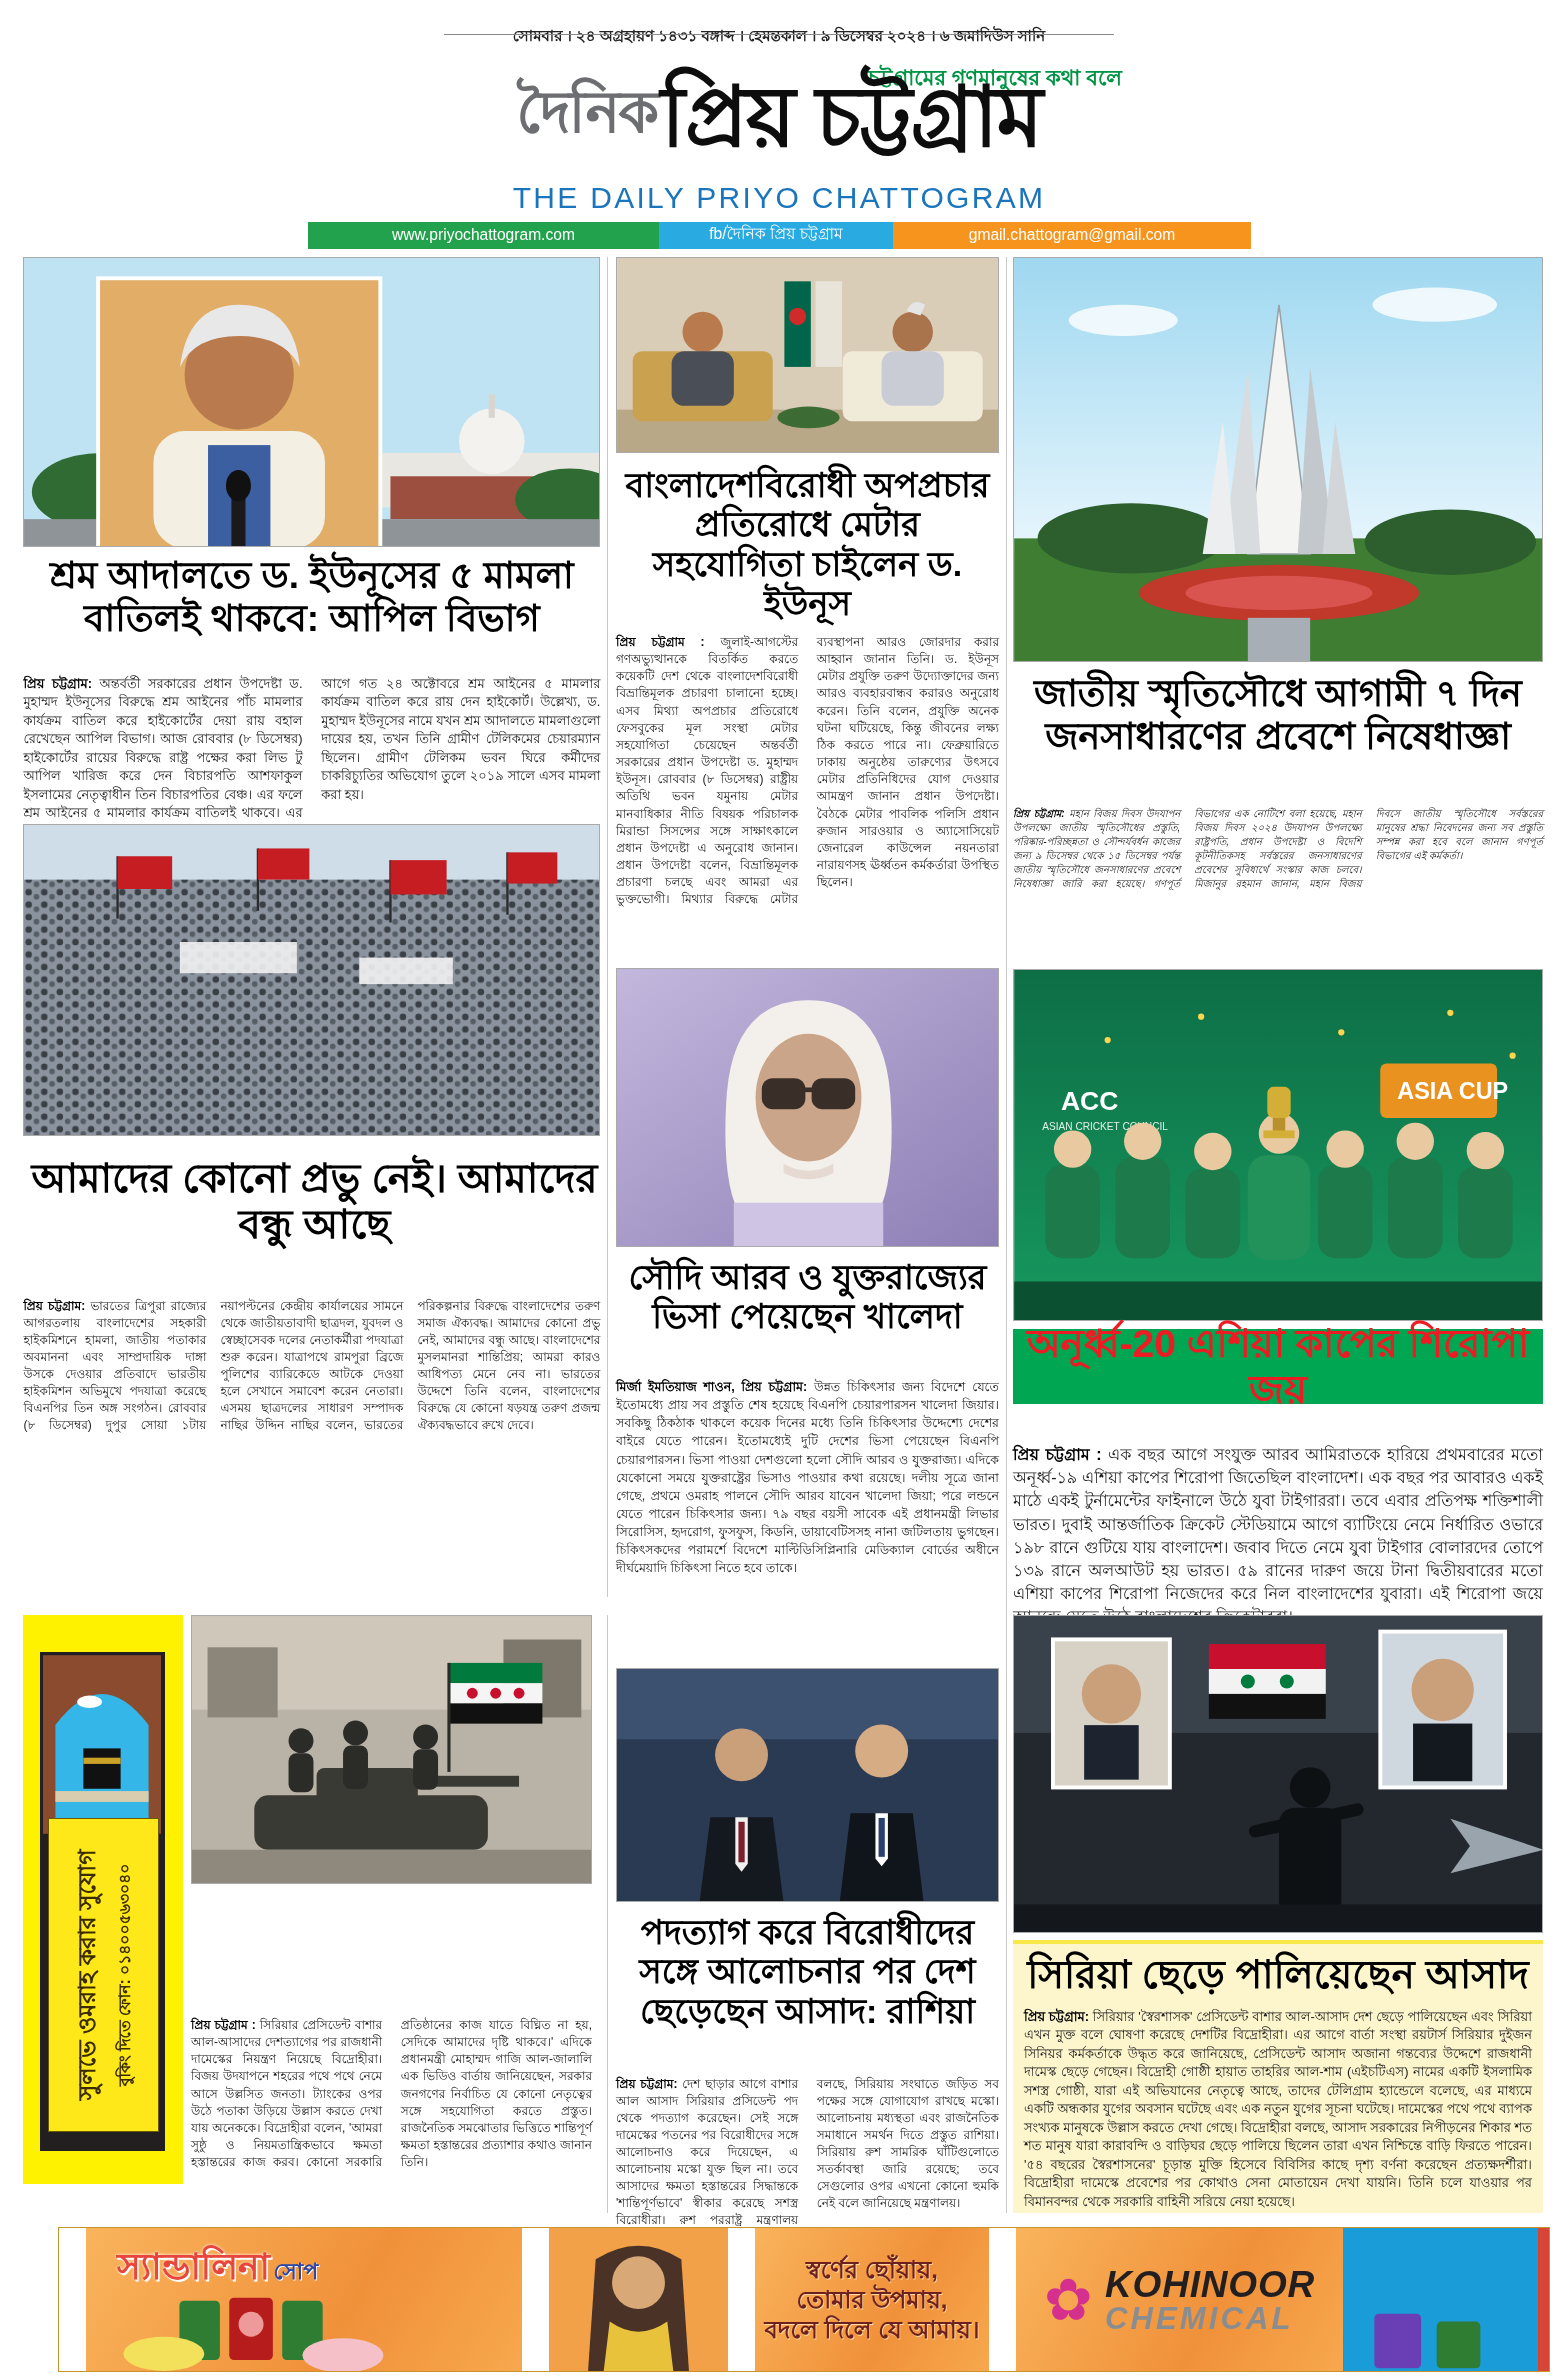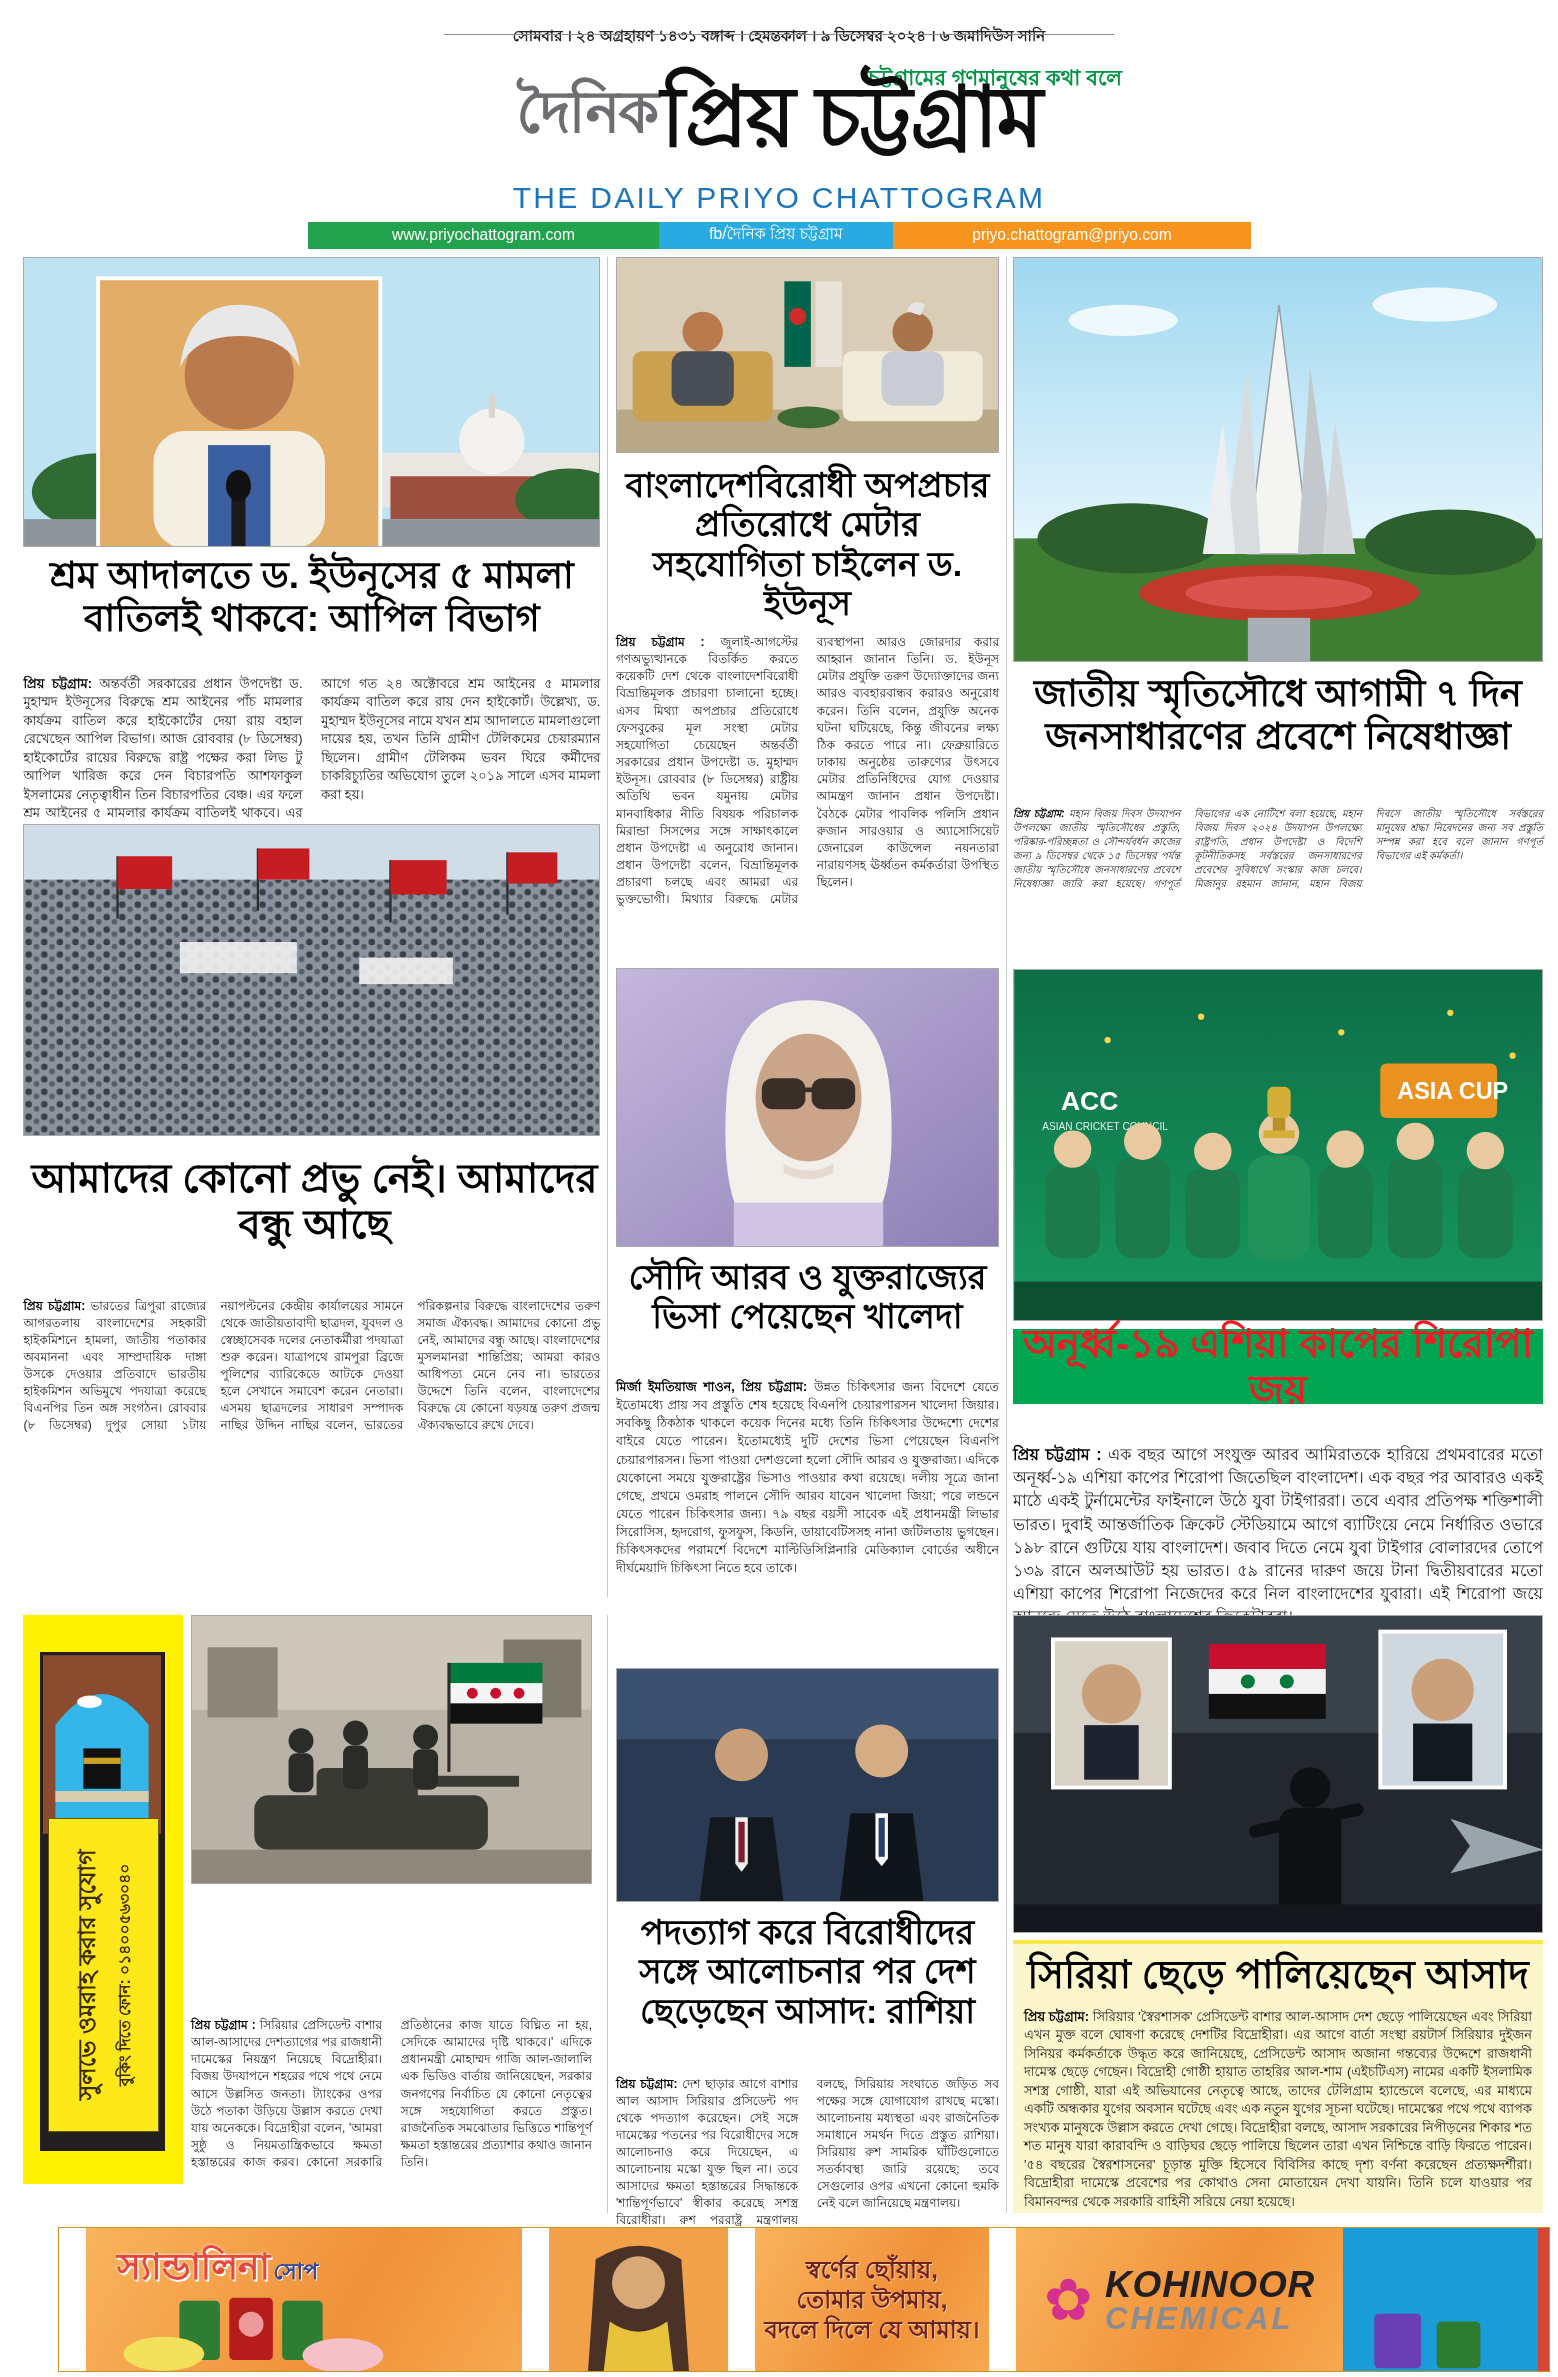--- a/index.html
+++ b/index.html
@@ -57,21 +57,21 @@
   <div class="abs dateline-rule"></div>
   <div class="abs tagline">চট্টগ্রামের গণমানুষের কথা বলে</div>
   <div class="abs logo-bn">
     <span class="logo-prefix">দৈনিক</span>
     <span class="logo-main">প্রিয় চট্টগ্রাম</span>
   </div>
   <div class="abs logo-en">THE DAILY PRIYO CHATTOGRAM</div>
   <div class="abs colorbar">
     <div class="seg-green">www.priyochattogram.com</div>
     <div class="seg-blue">fb/দৈনিক প্রিয় চট্টগ্রাম</div>
-    <div class="seg-orange">priyo.chattogram@priyo.com</div>
+    <div class="seg-orange">gmail.chattogram@gmail.com</div>
   </div>
 
   <div class="abs vrule" style="left:607px;top:257px;height:1340px;"></div>
   <div class="abs vrule" style="left:1006px;top:257px;height:1956px;"></div>
   <div class="abs vrule" style="left:607px;top:1615px;height:598px;"></div>
 
   <div class="abs photo" style="left:23.4px;top:257px;width:577px;height:290px;">
     <svg width="577" height="290" viewBox="0 0 740 372">
       <rect width="740" height="372" fill="#bfe3f2"></rect>
       <rect x="440" y="250" width="300" height="70" fill="#e9e7e2"></rect>
@@ -271,21 +271,21 @@
           <circle cx="120" cy="90" r="4"></circle>
           <circle cx="240" cy="60" r="4"></circle>
           <circle cx="420" cy="80" r="4"></circle>
           <circle cx="560" cy="55" r="4"></circle>
           <circle cx="640" cy="110" r="4"></circle>
         </g>
       <rect y="400" width="680" height="52" fill="#0b5131"></rect>
     </svg>
   </div>
   <div class="abs banner-green" style="left:1013px;top:1329px;width:530px;height:75px;">
-    <div class="headline" style="font-size:39px;">অনূর্ধ্ব-১৯ এশিয়া কাপের শিরোপা জয়</div>
+    <div class="headline" style="font-size:39px;">অনূর্ধ্ব-20 এশিয়া কাপের শিরোপা জয়</div>
   </div>
   <div class="abs body-text" style="left:1013px;top:1415px;width:530px;height:192px;font-size:16px;line-height:1.45;">
     <b class="byline">প্রিয় চট্টগ্রাম :</b>
     <span>এক বছর আগে সংযুক্ত আরব আমিরাতকে হারিয়ে প্রথমবারের মতো অনূর্ধ্ব-১৯ এশিয়া কাপের শিরোপা জিতেছিল বাংলাদেশ। এক বছর পর আবারও একই মাঠে একই টুর্নামেন্টের ফাইনালে উঠে যুবা টাইগাররা। তবে এবার প্রতিপক্ষ শক্তিশালী ভারত। দুবাই আন্তর্জাতিক ক্রিকেট স্টেডিয়ামে আগে ব্যাটিংয়ে নেমে নির্ধারিত ওভারে ১৯৮ রানে গুটিয়ে যায় বাংলাদেশ। জবাব দিতে নেমে যুবা টাইগার বোলারদের তোপে ১৩৯ রানে অলআউট হয় ভারত। ৫৯ রানের দারুণ জয়ে টানা দ্বিতীয়বারের মতো এশিয়া কাপের শিরোপা নিজেদের করে নিল বাংলাদেশের যুবারা। এই শিরোপা জয়ে আনন্দে মেতে উঠে বাংলাদেশের ক্রিকেটাররা।</span>
   </div>
   <div class="abs photo" style="left:1013px;top:1615px;width:530px;height:318px;">
     <svg width="530" height="318" viewBox="0 0 680 408">
       <rect width="680" height="408" fill="#23282f"></rect>
       <rect width="680" height="150" fill="#39414b"></rect>
       <g>

